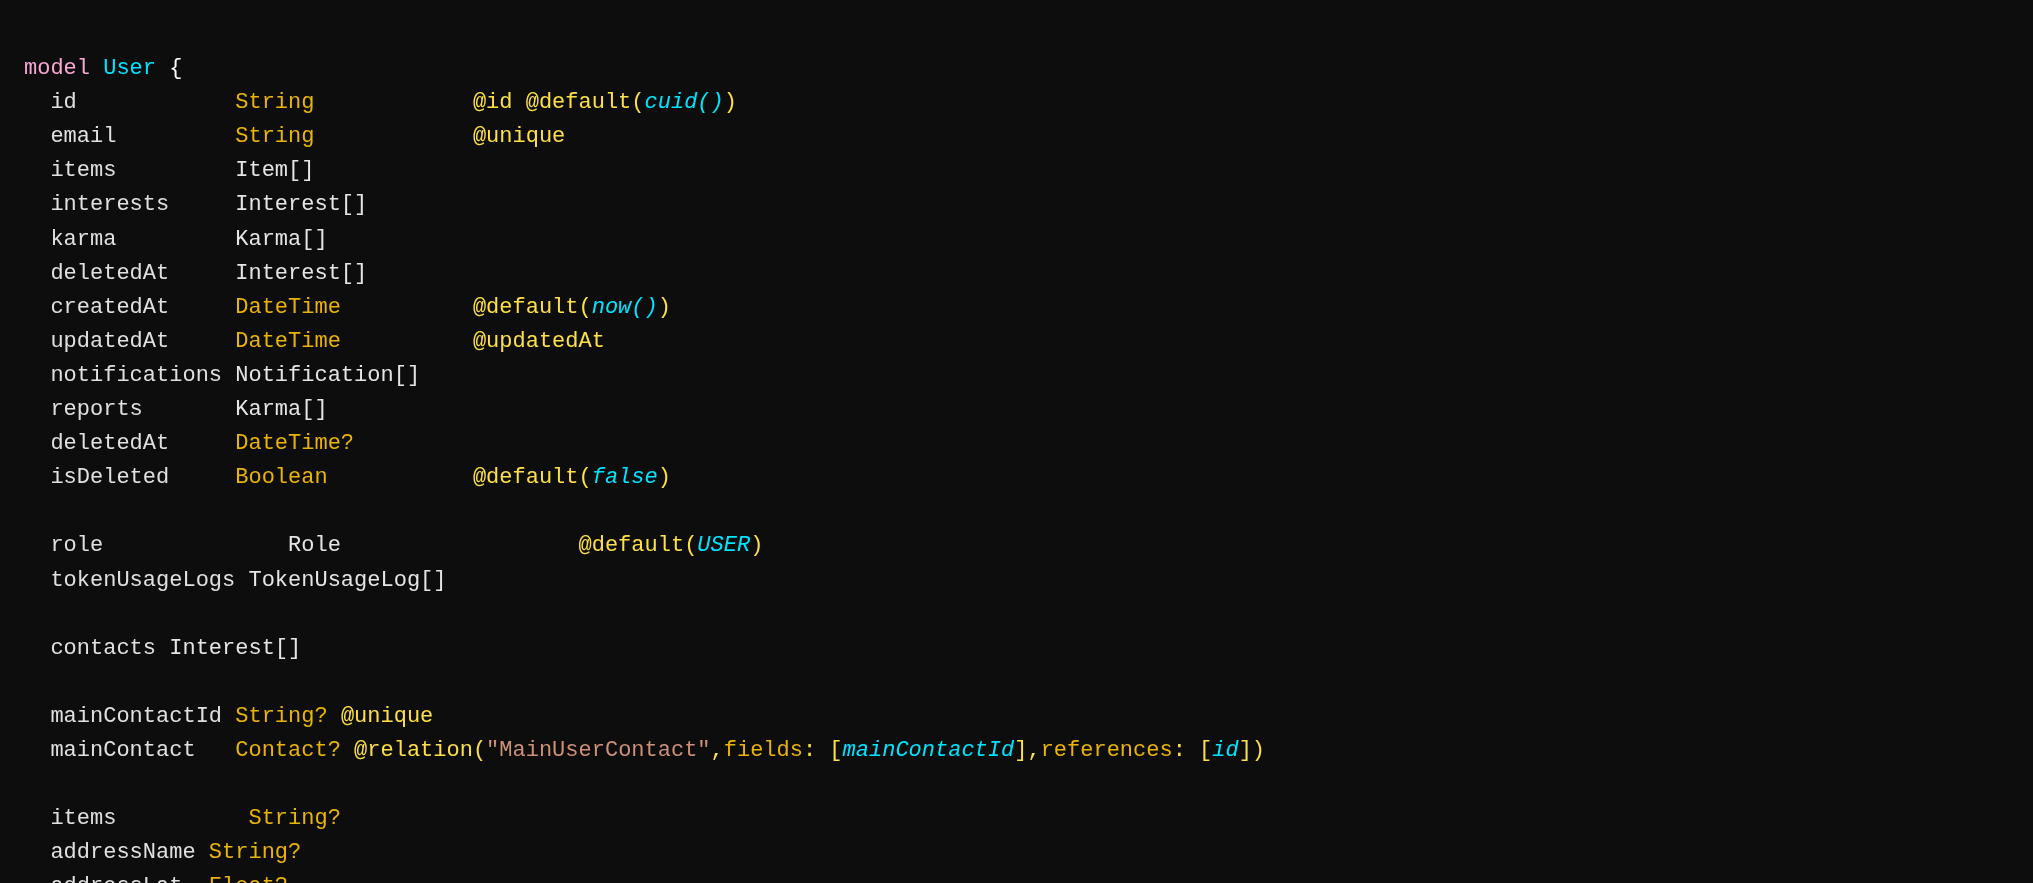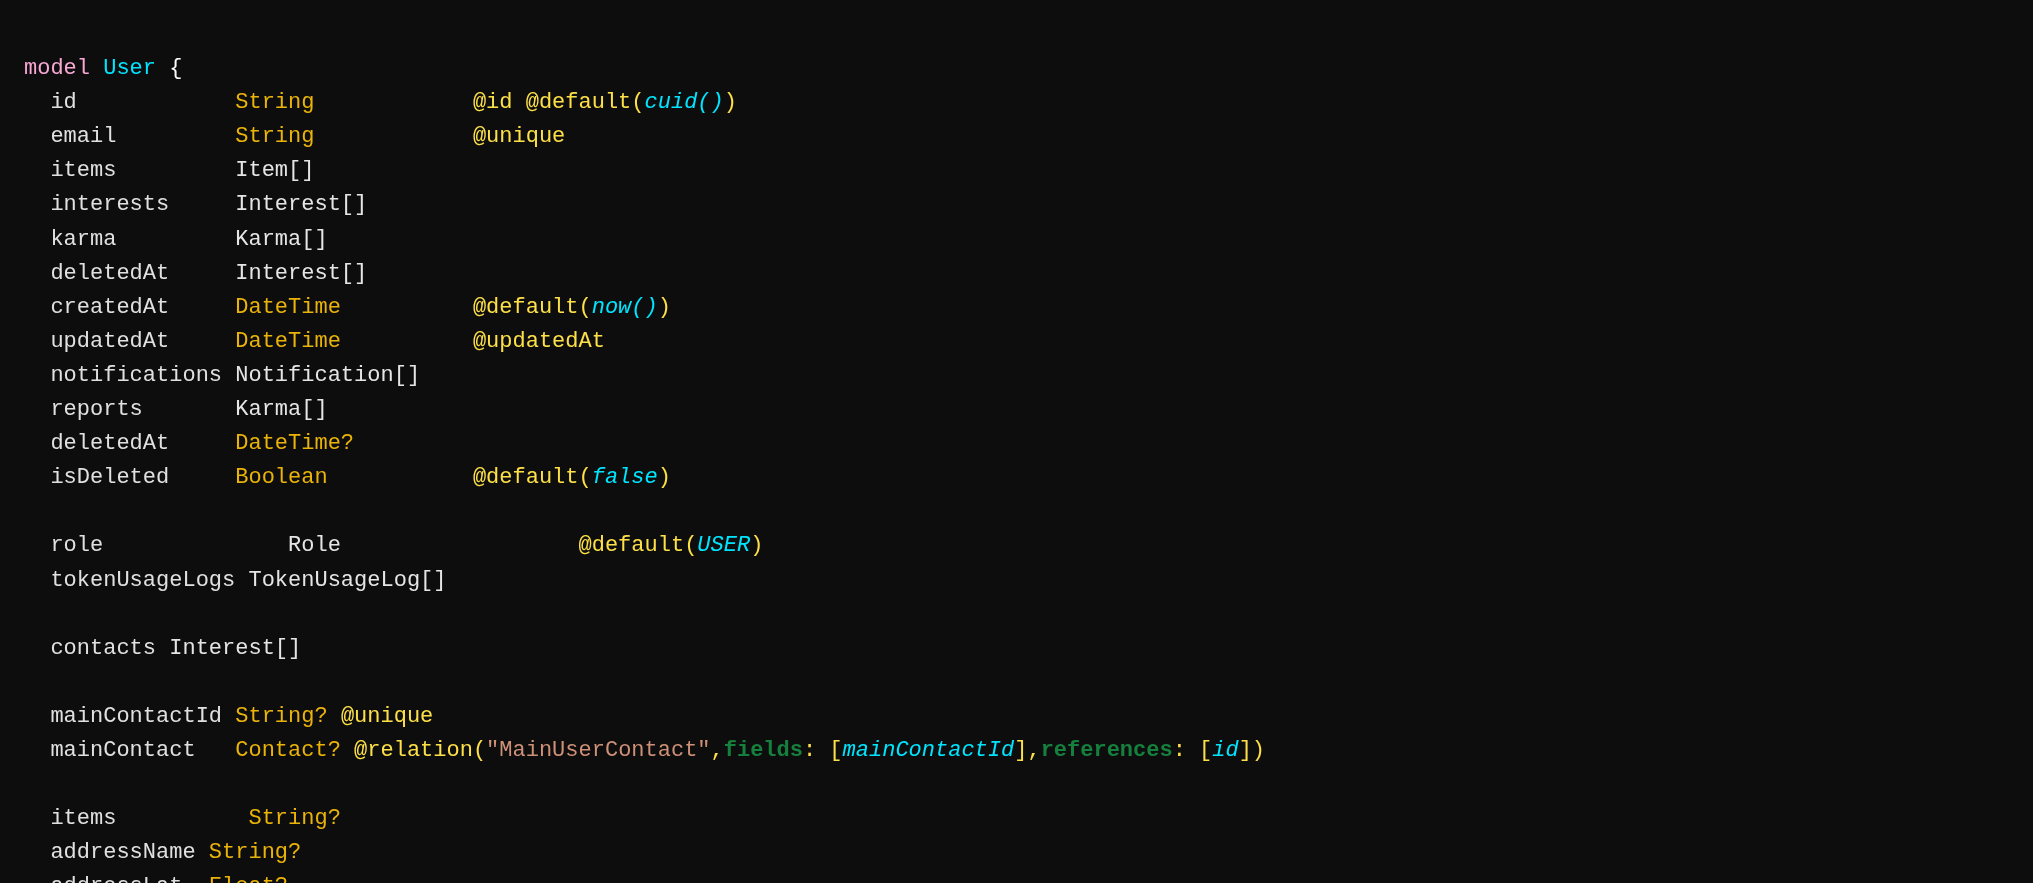--- a/index.html
+++ b/index.html
@@ -54,22 +54,22 @@
     .decorator-func {
       color: #00e5ff;
       font-style: italic;
     }
 
     .string-val {
       color: #ce9178;
     }
 
     .bold-keyword {
-      font-weight: bold;
-      color: #15803d;
+      font-weight: normal;
+      color: #eab308;
     }
   </style>
 </head>
 <body>
 
 <div class="code-block">
 <span class="keyword">model</span> <span class="model-name">User</span> <span class="brace">{</span>
   <span class="field-name">id            </span><span class="type-scalar">String            </span><span class="decorator">@id </span><span class="decorator">@default(</span><span class="decorator-func">cuid()</span><span class="decorator">)</span>
   <span class="field-name">email         </span><span class="type-scalar">String            </span><span class="decorator">@unique</span>
   <span class="field-name">items         </span><span class="type-relation">Item[]</span>

